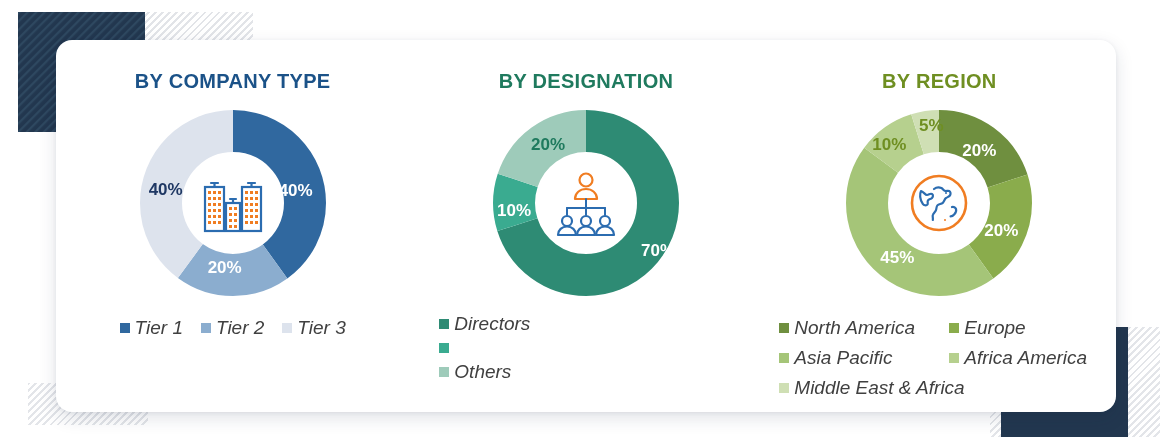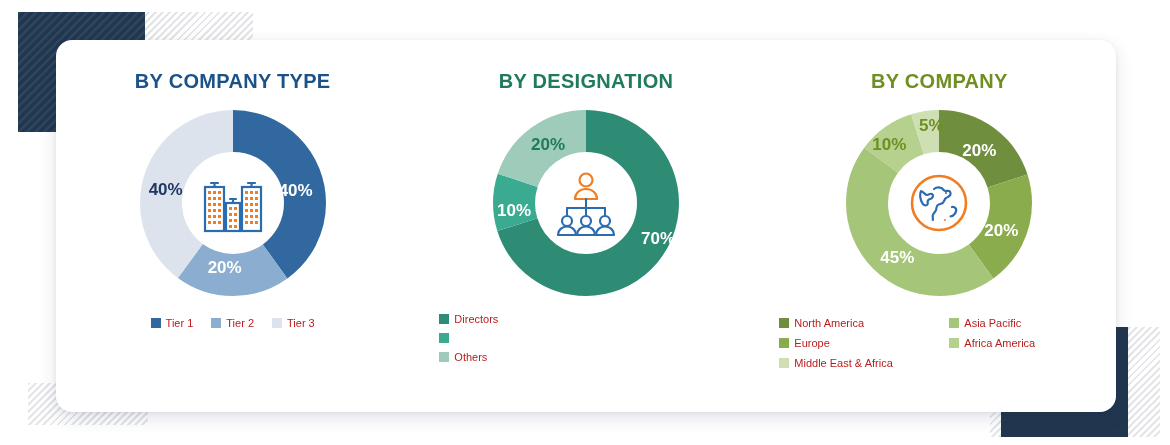--- a/index.html
+++ b/index.html
@@ -141,22 +141,23 @@
     transform: translate(-50%, -50%);
     pointer-events: none;
   }
 
   
   .legend {
     margin-top: 14px;
     display: flex;
     flex-wrap: wrap;
     justify-content: center;
-    font-size: 11px;
-    color: #b91c1c;
+    font-size: 19px;
+    color: #404040;
+    font-style: italic;
   }
   .legend-row1 {
     justify-content: center;
     align-items: center;
   }
   .legend-item {
     display: flex;
     align-items: center;
     white-space: nowrap;
   }
@@ -310,21 +311,21 @@
 
     <div class="donut-wrap">
       <svg class="donut-svg" viewBox="0 0 200 200">
         <g transform="rotate(-90 100 100)" fill="none" stroke-width="42">
           <circle cx="100" cy="100" r="72" stroke="#2e8b74" stroke-dasharray="316.67 135.72" stroke-dashoffset="0"></circle>
           <circle cx="100" cy="100" r="72" stroke="#3aab90" stroke-dasharray="45.24 407.15" stroke-dashoffset="-316.67"></circle>
           <circle cx="100" cy="100" r="72" stroke="#9ecbba" stroke-dasharray="90.48 361.91" stroke-dashoffset="-361.91"></circle>
         </g>
       </svg>
 
-      <div class="pct-label" style="left:172px; top:136px; color:#ffffff;">70%</div>
+      <div class="pct-label" style="left:172px; top:148px; color:#ffffff;">70%</div>
       <div class="pct-label" style="left:28px; top:108px; color:#ffffff;">10%</div>
       <div class="pct-label" style="left:62px; top:42px; color:#1f7a5e;">20%</div>
 
       <svg class="center-icon" viewBox="0 0 80 80">
 
         <g stroke="#f07d22" stroke-width="2.2" fill="none" stroke-linecap="round" stroke-linejoin="round">
           <circle cx="40" cy="17" r="6.5"></circle>
           <path d="M29 36 c0-6 5-10 11-10 s11 4 11 10 z"></path>
         </g>
 
@@ -356,21 +357,21 @@
         <span class="legend-swatch" style="background:#3aab90"></span>
       </div>
       <div class="legend-item">
         <span class="legend-swatch" style="background:#9ecbba"></span>
         <span>Others</span>
       </div>
     </div>
   </div>
 
   <div class="panel">
-    <div class="panel-title" style="color:#6f8f22">BY COMPANY</div>
+    <div class="panel-title" style="color:#6f8f22">BY REGION</div>
 
     <div class="donut-wrap">
       <svg class="donut-svg" viewBox="0 0 200 200">
         <g transform="rotate(-90 100 100)" fill="none" stroke-width="42">
 
           <circle cx="100" cy="100" r="72" stroke="#6f8f3f" stroke-dasharray="90.48 361.91" stroke-dashoffset="0"></circle>
           <circle cx="100" cy="100" r="72" stroke="#8aac4c" stroke-dasharray="90.48 361.91" stroke-dashoffset="-90.48"></circle>
           <circle cx="100" cy="100" r="72" stroke="#a5c578" stroke-dasharray="203.58 248.81" stroke-dashoffset="-180.96"></circle>
           <circle cx="100" cy="100" r="72" stroke="#b6d08e" stroke-dasharray="45.24 407.15" stroke-dashoffset="-384.53"></circle>
           <circle cx="100" cy="100" r="72" stroke="#cfdfb4" stroke-dasharray="22.62 429.77" stroke-dashoffset="-429.77"></circle>
@@ -394,28 +395,28 @@
         <circle cx="46" cy="57" r="1" fill="#f07d22"></circle>
       </svg>
     </div>
 
     <div class="legend legend-grid">
       <div class="legend-item">
         <span class="legend-swatch" style="background:#6f8f3f"></span>
         <span>North America</span>
       </div>
       <div class="legend-item">
+        <span class="legend-swatch" style="background:#8aac4c"></span>
+        <span>Europe</span>
+      </div>
+      <div class="legend-item">
         <span class="legend-swatch" style="background:#a5c578"></span>
         <span>Asia Pacific</span>
       </div>
       <div class="legend-item">
-        <span class="legend-swatch" style="background:#8aac4c"></span>
-        <span>Europe</span>
-      </div>
-      <div class="legend-item">
         <span class="legend-swatch" style="background:#b6d08e"></span>
         <span>Africa America</span>
       </div>
       <div class="legend-item">
         <span class="legend-swatch" style="background:#cfdfb4"></span>
         <span>Middle East &amp; Africa</span>
       </div>
     </div>
   </div>
 

